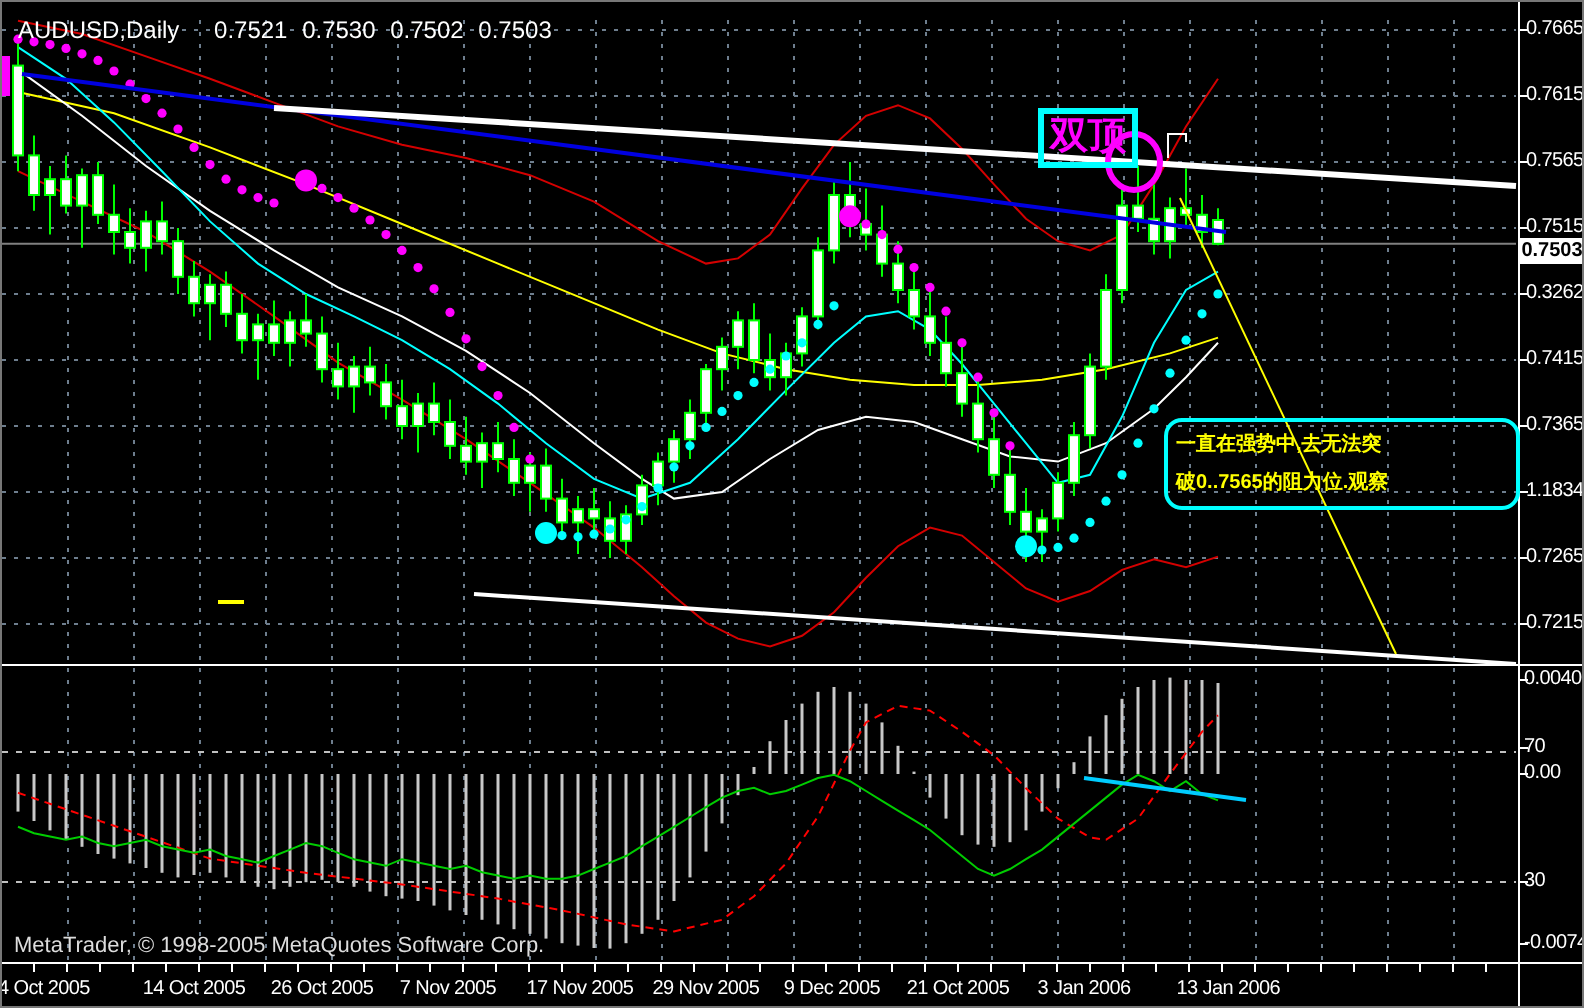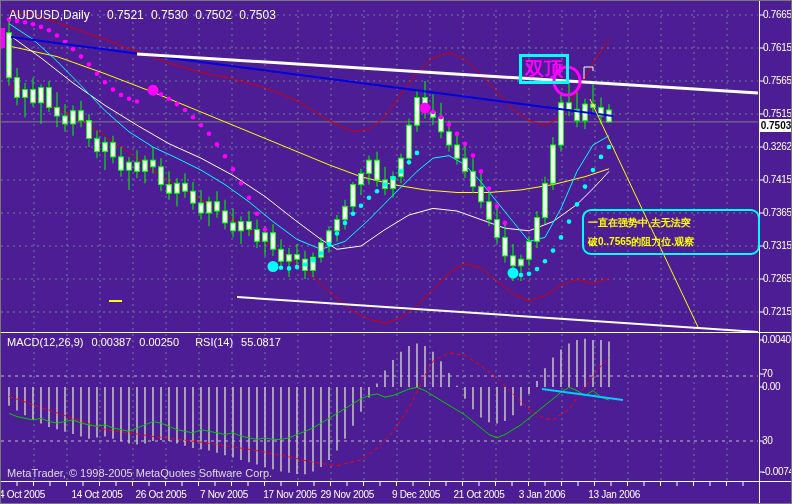--- a/index.html
+++ b/index.html
@@ -1,16 +1,16 @@
 <!DOCTYPE html>
 <html><head>
 <meta charset="utf-8">
 <style>
   html,body{margin:0;padding:0;background:#222;}
-  .screen{position:relative;width:792px;height:504px;background:#4c1d95;overflow:hidden;
+  .screen{position:relative;width:792px;height:504px;background:#000000;overflow:hidden;
           border:1px solid #777;box-sizing:border-box;
           font-family:"Liberation Sans",sans-serif;}
   #chart{position:absolute;left:0;top:0;width:792px;height:504px;}
   .ovl{position:absolute;white-space:nowrap;}
   .title{left:8px;top:7px;color:#fff;font-size:12px;}
   .title span{margin-right:4px;}
   .title .sym{margin-right:14px;}
   .macdlbl{left:6px;top:335px;color:#fff;font-size:11px;}
   .macdlbl span{margin-right:5px;}
   .macdlbl .rsiname{margin-left:8px;}
@@ -459,58 +459,51 @@
     </svg>
 
   <div class="ovl title">
     <span class="sym">AUDUSD,Daily</span>
     <span>0.7521</span>
     <span>0.7530</span>
     <span>0.7502</span>
     <span>0.7503</span>
   </div>
 
-  <div class="ovl macdlbl">
-    <span>MACD(12,26,9)</span>
-    <span>0.00387</span>
-    <span>0.00250</span>
-    <span class="rsiname">RSI(14)</span>
-    <span>55.0817</span>
-  </div>
 
   <div class="ovl copyright">MetaTrader, © 1998-2005 MetaQuotes Software Corp.</div>
 
   <div class="ovl note">
     <div>一直在强势中,去无法突</div>
     <div>破0..7565的阻力位.观察</div>
   </div>
 
   <div class="ovl dtop">双顶</div>
 
   <div class="ovl pricetag">0.7503</div>
 
   <div id="price-axis">
       <div class="axlbl" style="left: 762px; top: 8px;">0.7665</div>
       <div class="axlbl" style="left: 762px; top: 41px;">0.7615</div>
       <div class="axlbl" style="left: 762px; top: 74px;">0.7565</div>
       <div class="axlbl" style="left: 762px; top: 107px;">0.7515</div>
       <div class="axlbl" style="left: 762px; top: 140px;">0.3262</div>
       <div class="axlbl" style="left: 762px; top: 173px;">0.7415</div>
       <div class="axlbl" style="left: 762px; top: 206px;">0.7365</div>
-      <div class="axlbl" style="left: 762px; top: 239px;">0.7315</div>
+      <div class="axlbl" style="left: 762px; top: 239px;">1.1834</div>
       <div class="axlbl" style="left: 762px; top: 272px;">0.7265</div>
       <div class="axlbl" style="left: 762px; top: 305px;">0.7215</div>
     </div>
   <div id="date-axis">
       <div class="axlbl" style="left: -2px; top: 488px; width: 64px; text-align: left;">4 Oct 2005</div>
       <div class="axlbl" style="left: 64px; top: 488px; width: 64px; text-align: center;">14 Oct 2005</div>
       <div class="axlbl" style="left: 128px; top: 488px; width: 64px; text-align: center;">26 Oct 2005</div>
       <div class="axlbl" style="left: 191px; top: 488px; width: 64px; text-align: center;">7 Nov 2005</div>
       <div class="axlbl" style="left: 257px; top: 488px; width: 64px; text-align: center;">17 Nov 2005</div>
-      <div class="axlbl" style="left: 309px; top: 488px; width: 64px; text-align: right;">29 Nov 2005</div>
+      <div class="axlbl" style="left: 320px; top: 488px; width: 64px; text-align: center;">29 Nov 2005</div>
       <div class="axlbl" style="left: 383px; top: 488px; width: 64px; text-align: center;">9 Dec 2005</div>
       <div class="axlbl" style="left: 446px; top: 488px; width: 64px; text-align: center;">21 Oct 2005</div>
       <div class="axlbl" style="left: 509px; top: 488px; width: 64px; text-align: center;">3 Jan 2006</div>
       <div class="axlbl" style="left: 575px; top: 488px; width: 64px; text-align: right;">13 Jan 2006</div>
     </div>
   <div id="macd-axis">
       <div class="axlbl" style="left: 761px; top: 333px;">0.00406</div>
       <div class="axlbl" style="left: 761px; top: 367px;">70</div>
       <div class="axlbl" style="left: 761px; top: 380px;">0.00</div>
       <div class="axlbl" style="left: 761px; top: 434px;">30</div>

